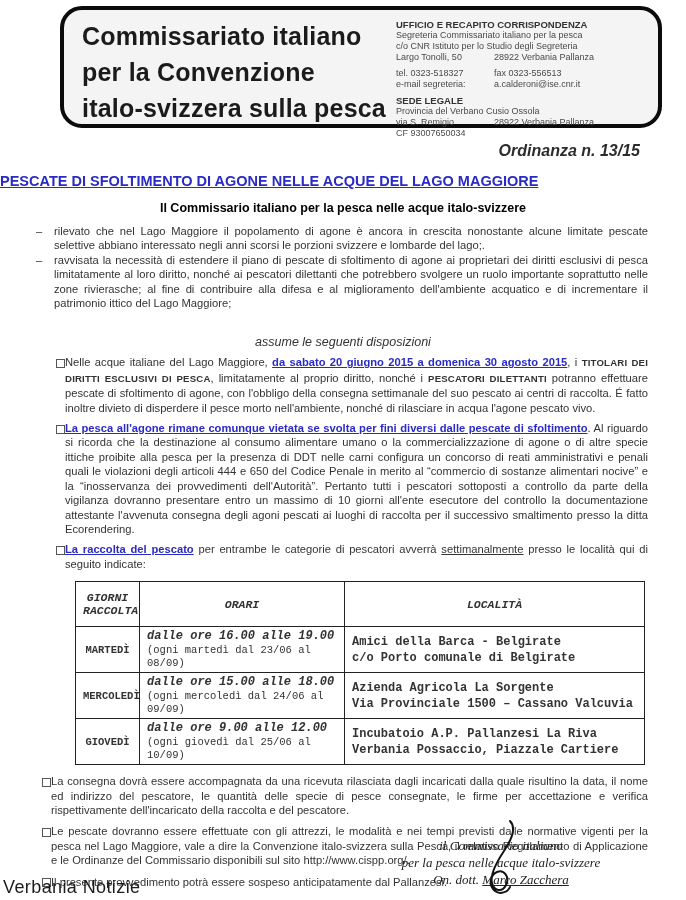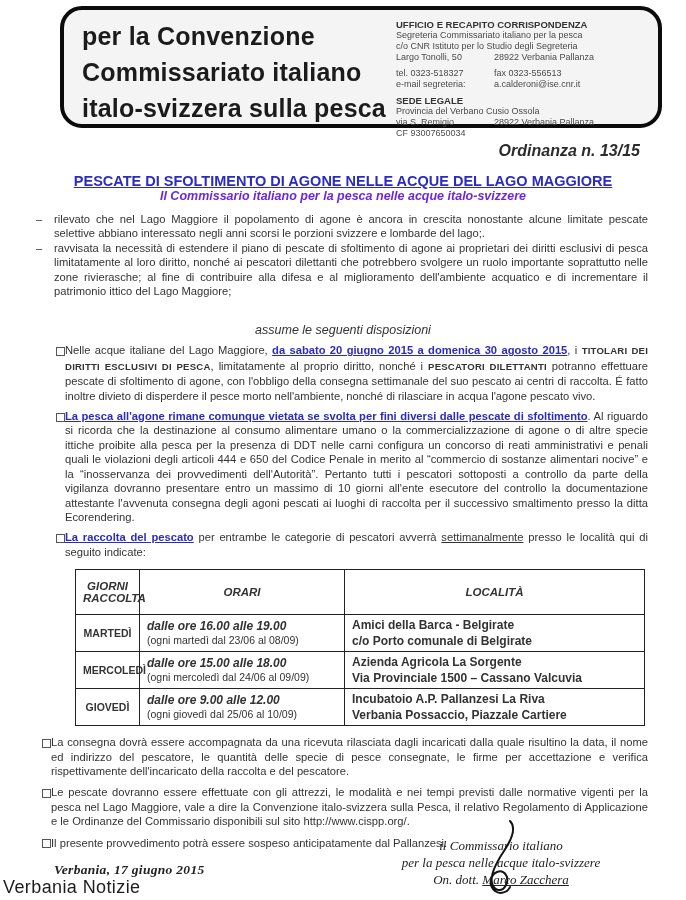--- a/index.html
+++ b/index.html
@@ -18,36 +18,36 @@
     display:flex;align-items:stretch;padding:6px 12px 6px 18px;
   }
   .ht{flex:1;font-size:25px;font-weight:700;color:#1b1b1b;line-height:36px;letter-spacing:.2px;padding-top:2px;}
   .hc{width:250px;font-size:9px;line-height:11px;color:#4a4a4a;padding-top:3px;}
   .hc .h{font-weight:700;font-size:9.5px;color:#333;}
   .hc .row{display:flex;}
   .hc .row .l{width:98px;flex:none;}
   .hc .blk{margin-top:5px;}
   
   .ordinance{text-align:right;margin:14px 46px 13px 0;font-style:italic;font-weight:700;font-size:16px;color:#2c2c2c;padding-left:8px;}
-  .main-title{text-align:center;margin-top:13px;font-weight:700;font-size:14.5px;color:var(--blue);text-decoration:underline;}
-  .subtitle{text-align:center;margin-top:0;font-weight:700;font-style:italic;font-size:12.5px;color:#6d28d9;}
+  .main-title{text-align:left;margin-top:13px;font-weight:700;font-size:14.5px;color:var(--blue);text-decoration:underline;}
+  .subtitle{text-align:center;margin-top:12px;font-weight:700;font-size:12.5px;color:#000000;}
   
   .premises{margin:9px 38px 0 36px;}
   .premise{display:flex;gap:8px;font-size:11.2px;line-height:14.4px;text-align:justify;}
   .premise .dash{width:10px;flex:none;}
   .assume{text-align:center;font-weight:400;font-style:italic;font-size:12.5px;margin-top:25px;}
   .blist{margin:4px 38px 0 56px;}
   .bitem{display:flex;margin-top:6px;font-size:11.2px;line-height:14.4px;text-align:justify;}
   .sq{flex:none;width:7px;height:7px;border:1.3px solid #555;margin-top:3.5px;background:#fff;}
   .seg-blue{color:var(--blue);font-weight:700;text-decoration:underline;}
   .seg-caps{font-weight:700;font-size:9.6px;letter-spacing:.2px;}
   .seg-u{text-decoration:underline;}
   
   table.sched{border-collapse:collapse;margin:10px 0 0 75px;width:569px;table-layout:fixed;}
-  table.sched th,table.sched td{border:1.6px solid #222;padding:2px 7px;vertical-align:middle;}
+  table.sched th,table.sched td{border:1.6px solid #222;padding:2px 7px;vertical-align:middle;font-family:Liberation Mono, monospace;}
   table.sched thead th{font-style:italic;font-weight:700;font-size:11.5px;height:40px;text-align:center;color:#333;}
   td.day{font-weight:700;font-size:10.5px;text-align:center;color:#333;}
   td.time .main{font-weight:700;font-style:italic;font-size:12px;line-height:15px;display:block;}
   td.time .note{font-size:10.5px;line-height:13px;display:block;}
   td.loc{font-weight:700;font-size:12px;line-height:16px;color:#333;}
   
   .plist{margin:9px 38px 0 42px;}
   .plist .bitem{margin-top:7px;}
   .date-line{margin:12px 0 0 54px;font-family:"Liberation Serif", serif;font-weight:700;font-style:italic;font-size:13.5px;color:#222;letter-spacing:.3px;}
   .signature{position:absolute;right:50px;bottom:12px;width:270px;text-align:center;
@@ -56,22 +56,22 @@
   .flourish{position:absolute;left:104px;top:-20px;pointer-events:none;}
   .watermark{position:absolute;left:3px;bottom:2px;font-size:18px;color:#1d1d1d;letter-spacing:.4px;font-weight:400;}
 </style>
 </head>
 <body>
 
 <div class="page">
 
   <div class="header-box">
     <div class="ht">
+      <div>Commissariato italiano</div>
       <div>per la Convenzione</div>
-      <div>Commissariato italiano</div>
       <div>italo-svizzera sulla pesca</div>
     </div>
     <div class="hc">
       <div class="h">UFFICIO E RECAPITO CORRISPONDENZA</div>
       <div>Segreteria Commissariato italiano per la pesca</div>
       <div>c/o CNR Istituto per lo Studio degli Segreteria</div>
       <div class="row">
         <span class="l">Largo Tonolli, 50</span>
         <span>28922 Verbania Pallanza</span>
       </div>

